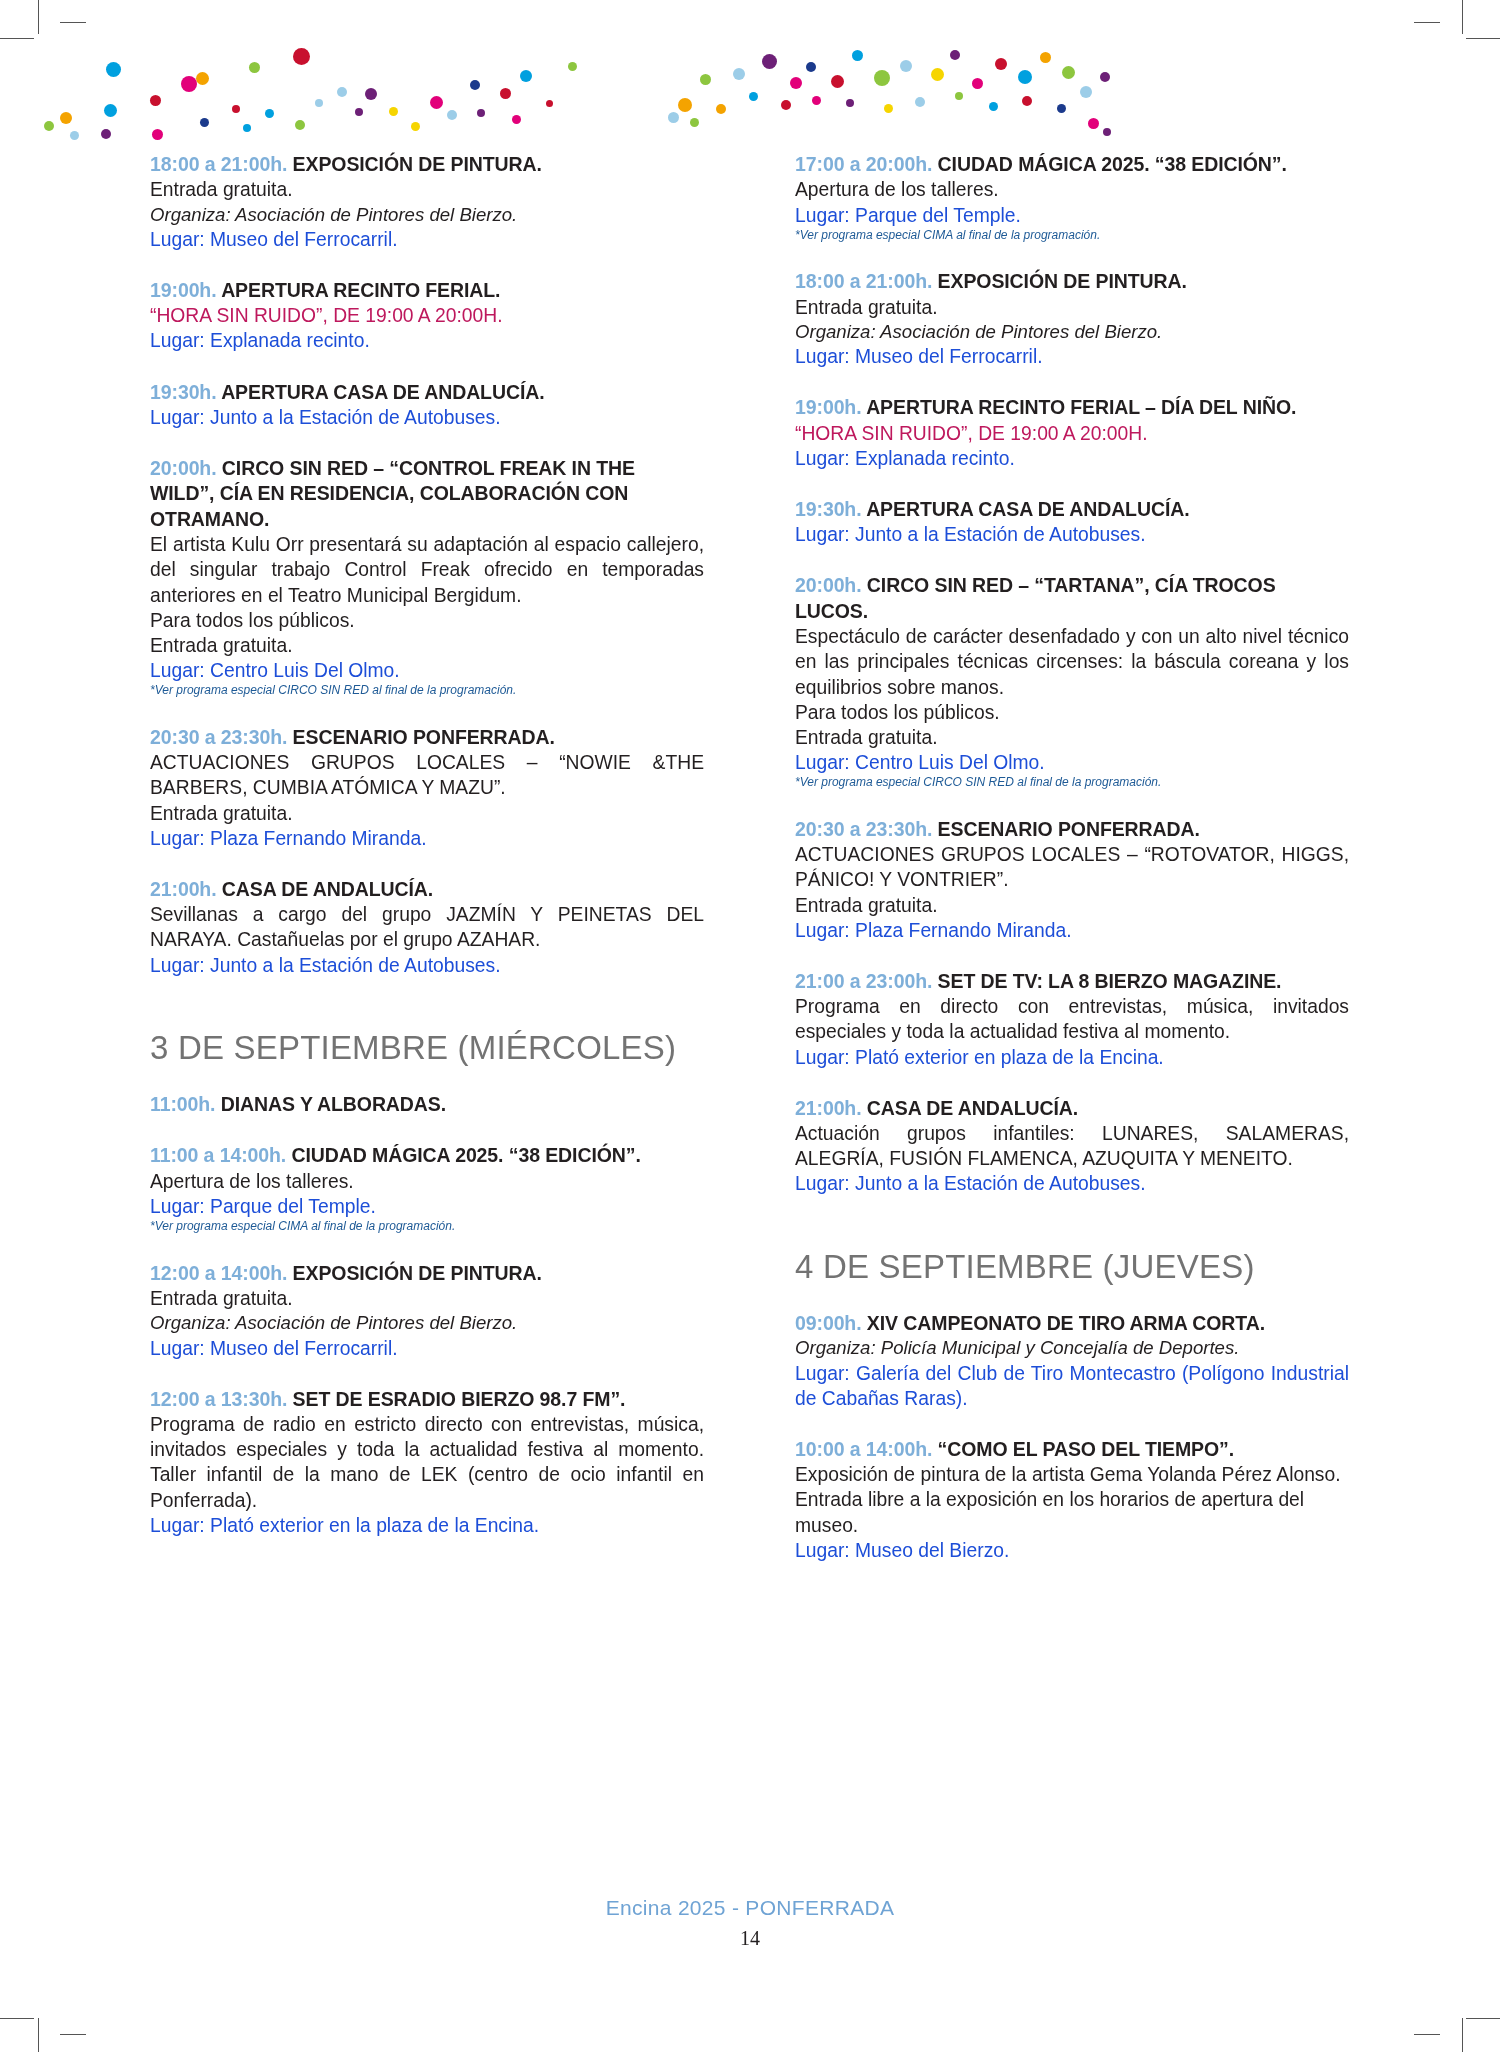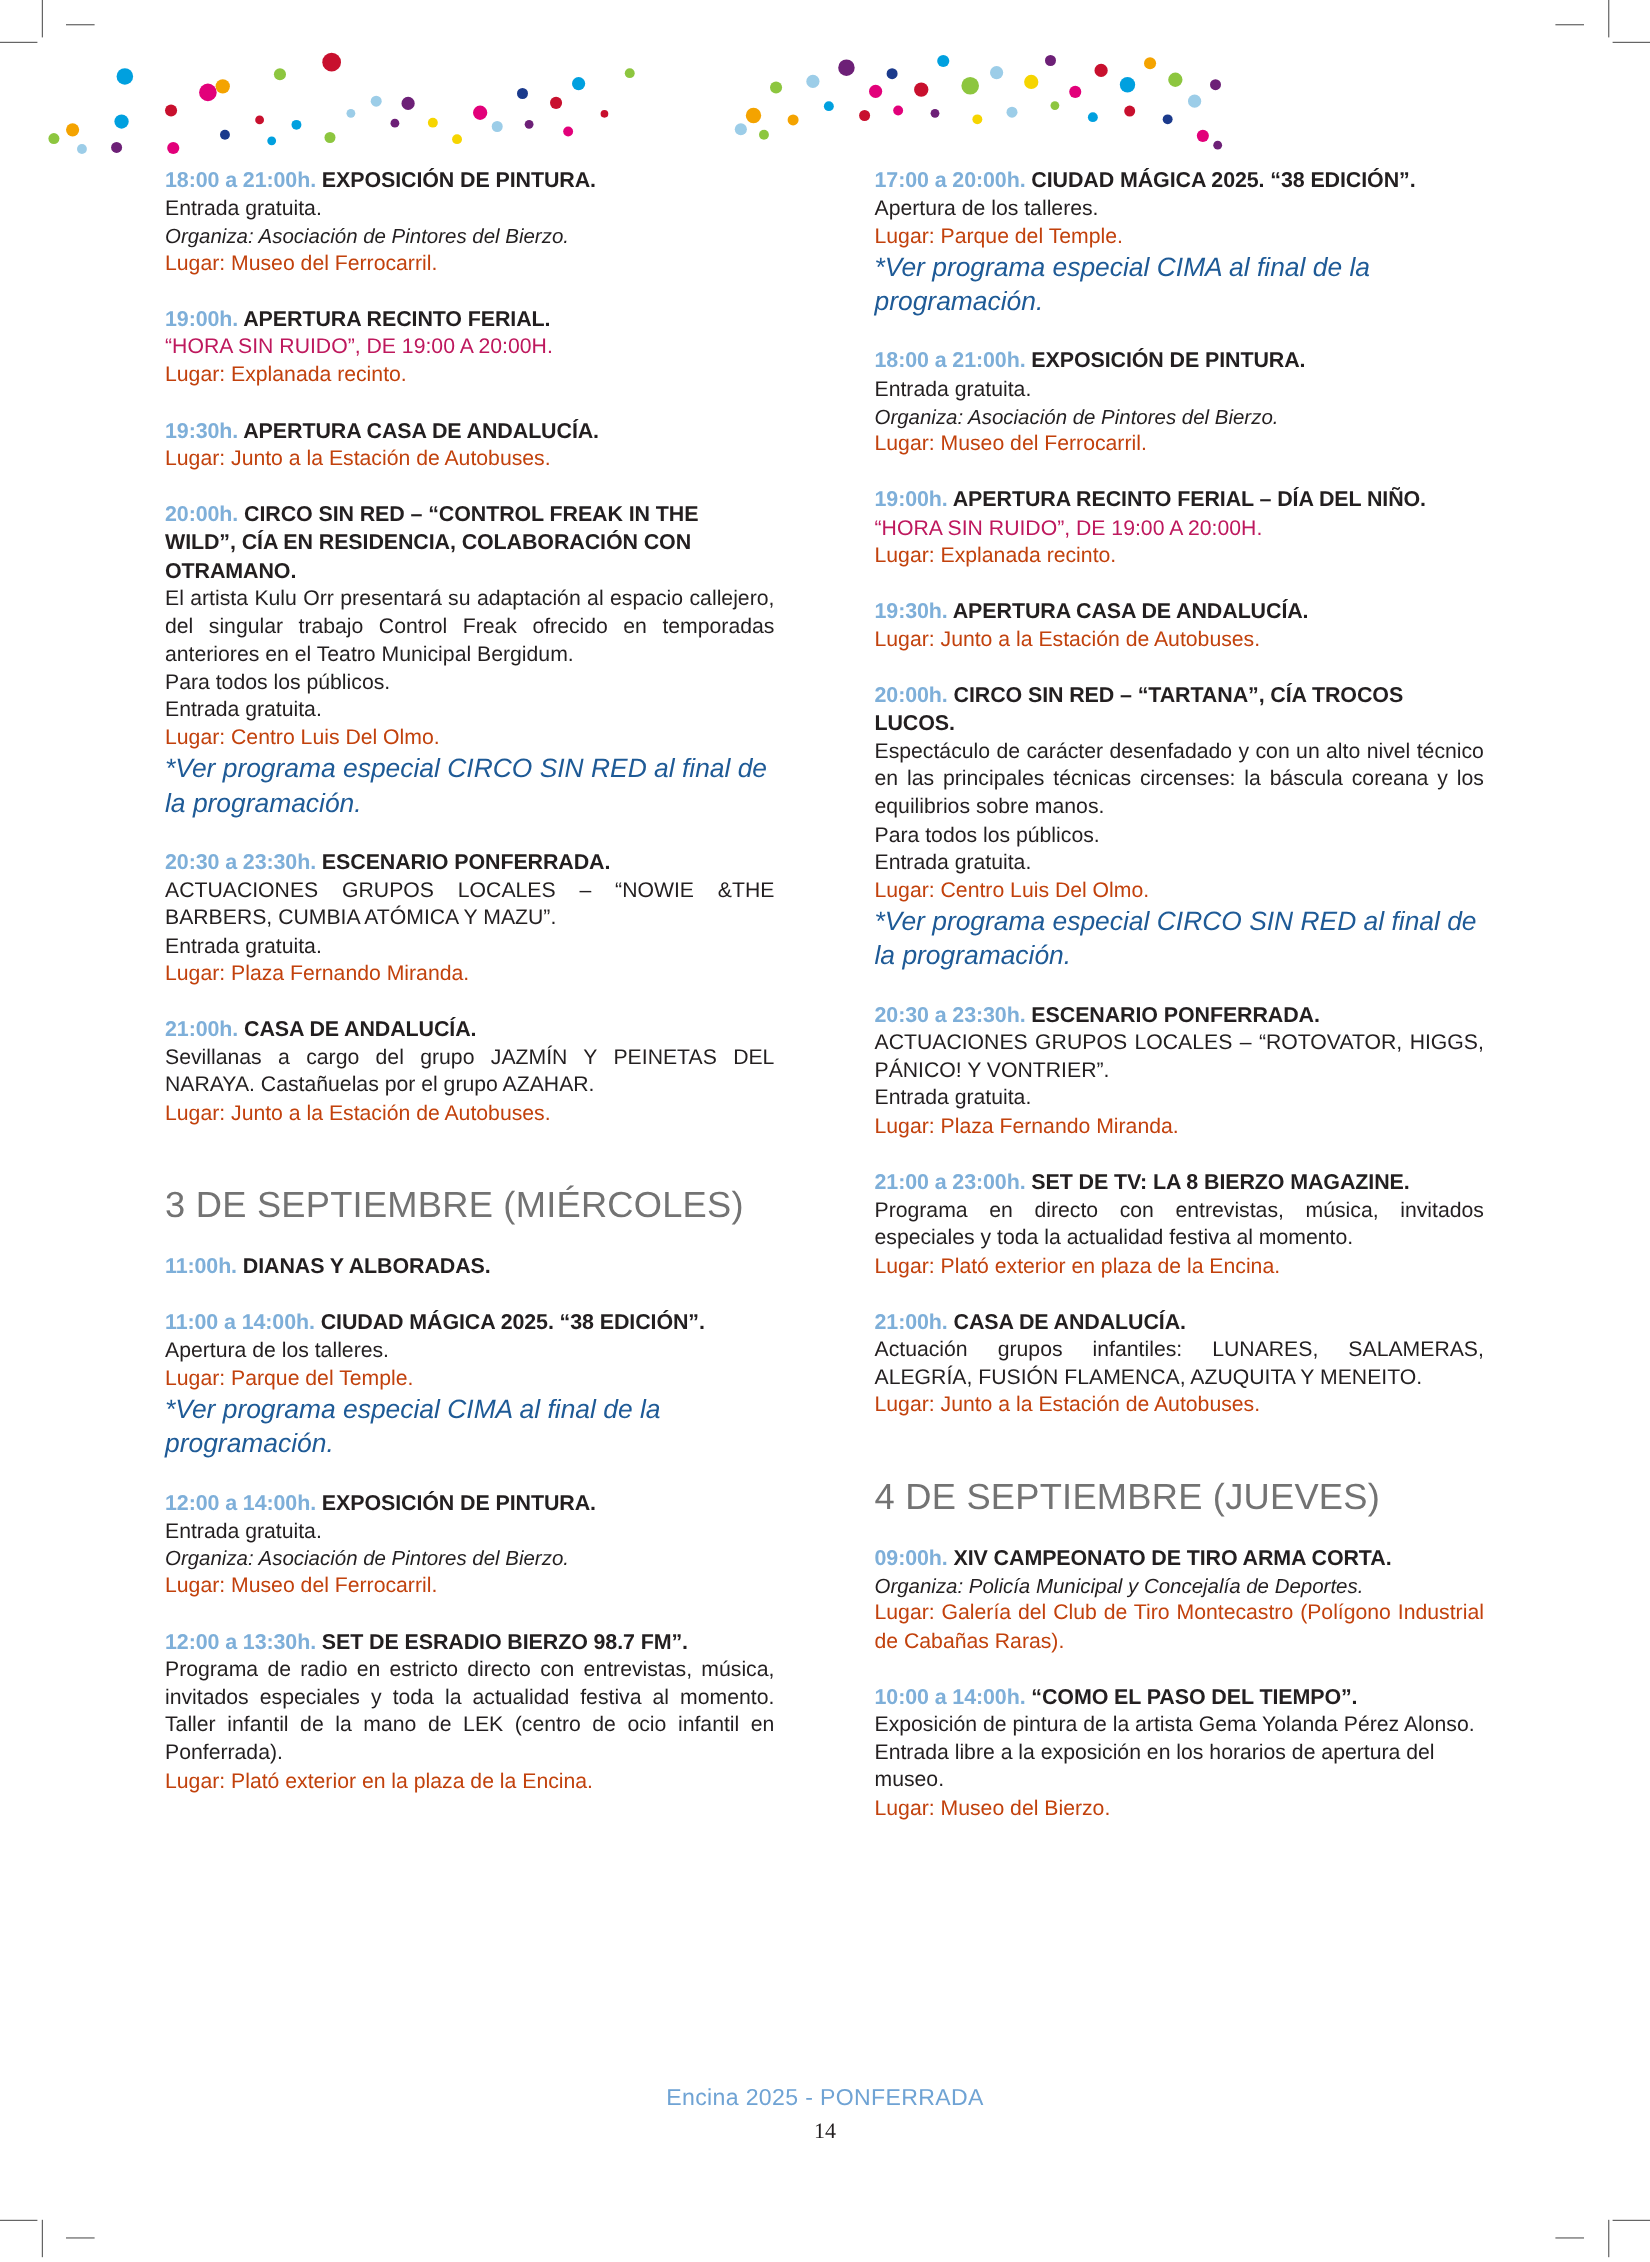--- a/index.html
+++ b/index.html
@@ -53,22 +53,22 @@
     font-weight: bold;
   }
 
   .ln {
     font-size: 19.3px;
     line-height: 1.305;
     color: #231f20;
   }
   .ln.just { text-align: justify; }
 
-  .ln.place { color: #c2410c; }
-  .ln.note  { color: #1e5a96; font-style: italic; font-size: 24px; }
+  .ln.place { color: #1d4ed8; }
+  .ln.note  { color: #1e5a96; font-style: italic; font-size: 12px; }
   .ln.org   { color: #231f20; font-style: italic; font-size: 18.6px; }
   .ln.noise { color: #be185d; }
 
   .day-head {
     font-size: 33px;
     color: #737373;
     letter-spacing: 0.2px;
     margin: 52px 0 26px 0;
     line-height: 1.1;
     font-weight: normal;

